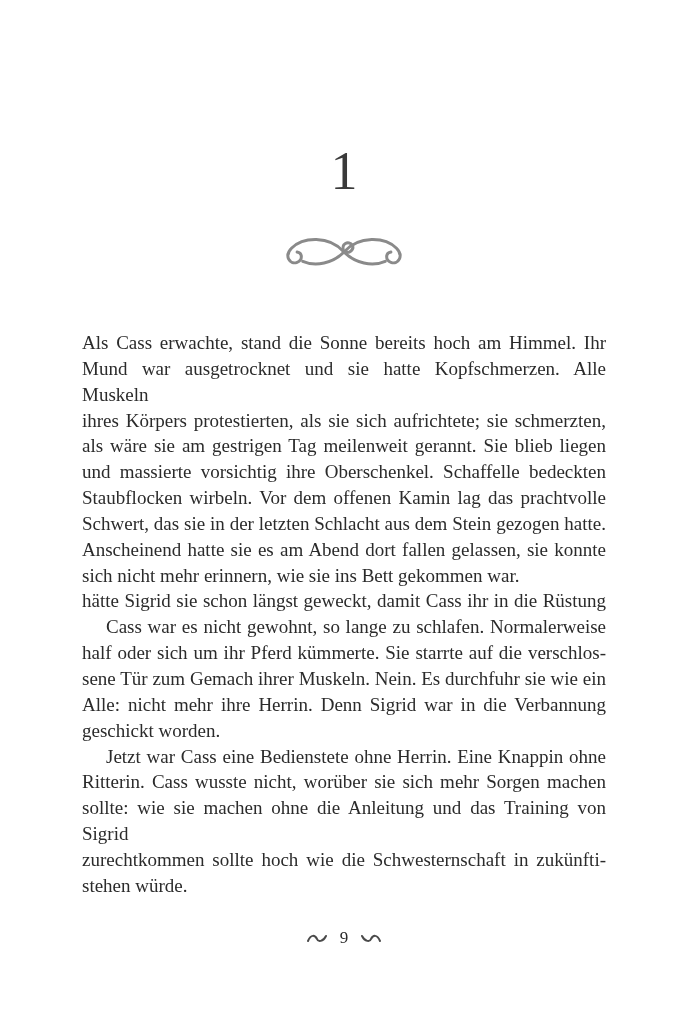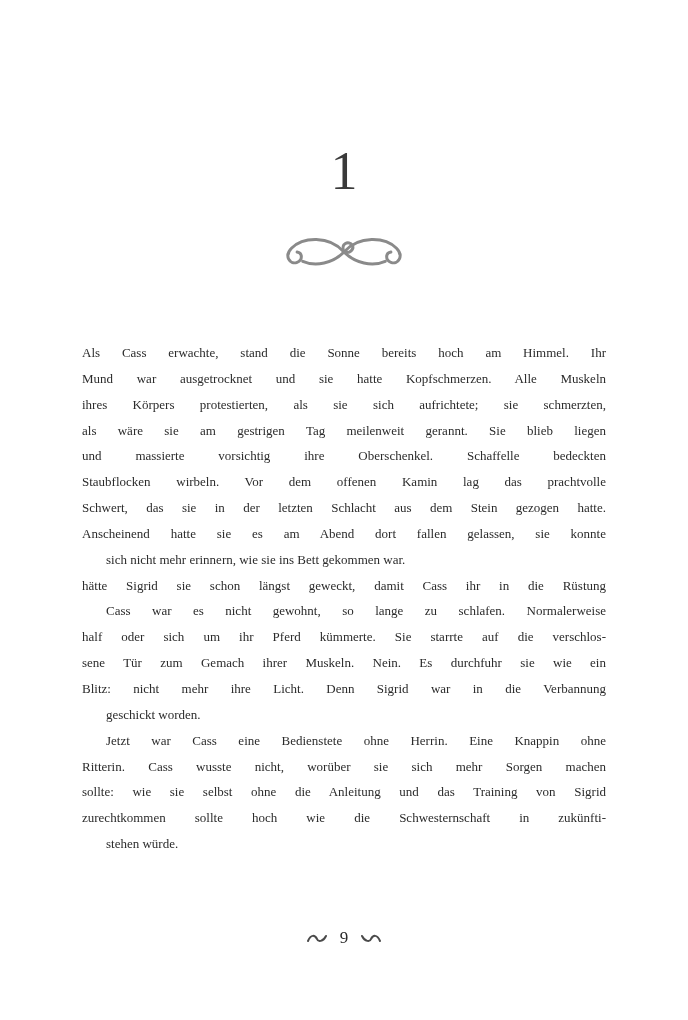--- a/index.html
+++ b/index.html
@@ -29,34 +29,33 @@
   }
   .chapter-ornament{
     position:absolute;
     top:228px;
     left:0;right:0;
     display:flex;
     justify-content:center;
   }
   .body-text{
     position:absolute;
-    top:340px;
+    top:330px;
     left:82px;
     width:524px;
-    font-size:13px;
+    font-size:19px;
     line-height:25.85px;
   }
   .para{margin:0;}
   .line{
     text-align:justify;
     text-align-last:justify;
   }
   .line.last{
     text-align-last:left;
-    margin-left:24px;
   }
   .line.indent{
     text-indent:24px;
   }
   .footer{
     position:absolute;
     top:928px;
     left:0;right:0;
     display:flex;
     justify-content:center;
@@ -98,27 +97,27 @@
         <div class="line">Staubflocken wirbeln. Vor dem offenen Kamin lag das prachtvolle</div>
         <div class="line">Schwert, das sie in der letzten Schlacht aus dem Stein gezogen hatte.</div>
         <div class="line">Anscheinend hatte sie es am Abend dort fallen gelassen, sie konnte</div>
         <div class="line last">sich nicht mehr erinnern, wie sie ins Bett gekommen war.</div>
       </div>
       <div class="para">
         <div class="line">hätte Sigrid sie schon längst geweckt, damit Cass ihr in die Rüstung</div>
         <div class="line indent">Cass war es nicht gewohnt, so lange zu schlafen. Normalerweise</div>
         <div class="line">half oder sich um ihr Pferd kümmerte. Sie starrte auf die verschlos-</div>
         <div class="line">sene Tür zum Gemach ihrer Muskeln. Nein. Es durchfuhr sie wie ein</div>
-        <div class="line">Blitz: nicht mehr ihre Licht. Denn Sigrid war in die Verbannung</div>
+        <div class="line">Alle: nicht mehr ihre Herrin. Denn Sigrid war in die Verbannung</div>
         <div class="line last">geschickt worden.</div>
       </div>
       <div class="para">
         <div class="line indent">Jetzt war Cass eine Bedienstete ohne Herrin. Eine Knappin ohne</div>
         <div class="line">Ritterin. Cass wusste nicht, worüber sie sich mehr Sorgen machen</div>
-        <div class="line">sollte: wie sie selbst ohne die Anleitung und das Training von Sigrid</div>
+        <div class="line">sollte: wie sie machen ohne die Anleitung und das Training von Sigrid</div>
         <div class="line">zurechtkommen sollte hoch wie die Schwesternschaft in zukünfti-</div>
         <div class="line last">stehen würde.</div>
       </div>
     </div>
 
   <div class="footer">
     <svg class="orn-svg" width="22" height="12" viewBox="0 0 22 12" aria-hidden="true">
       <path d="M2 9 C5 2 9 3 11 7 C12 10 17 10 20 4" stroke="var(--footer-orn-color)" stroke-width="2" fill="none" stroke-linecap="round"></path>
     </svg>
     <span class="page-number">9</span>

